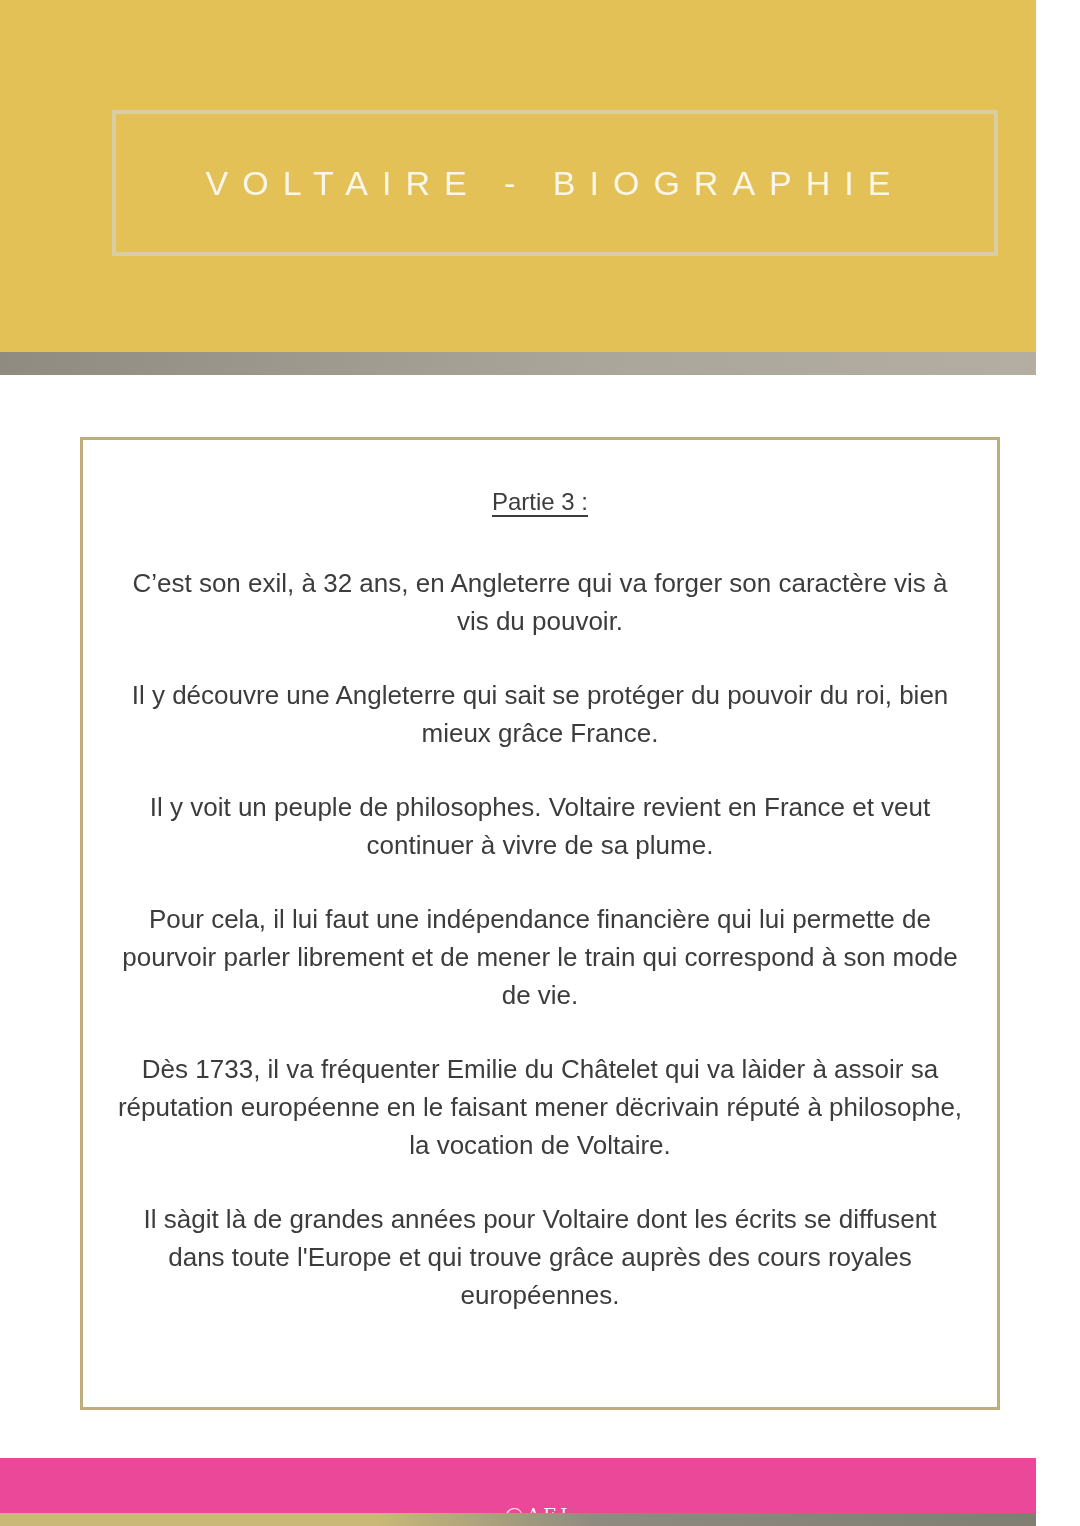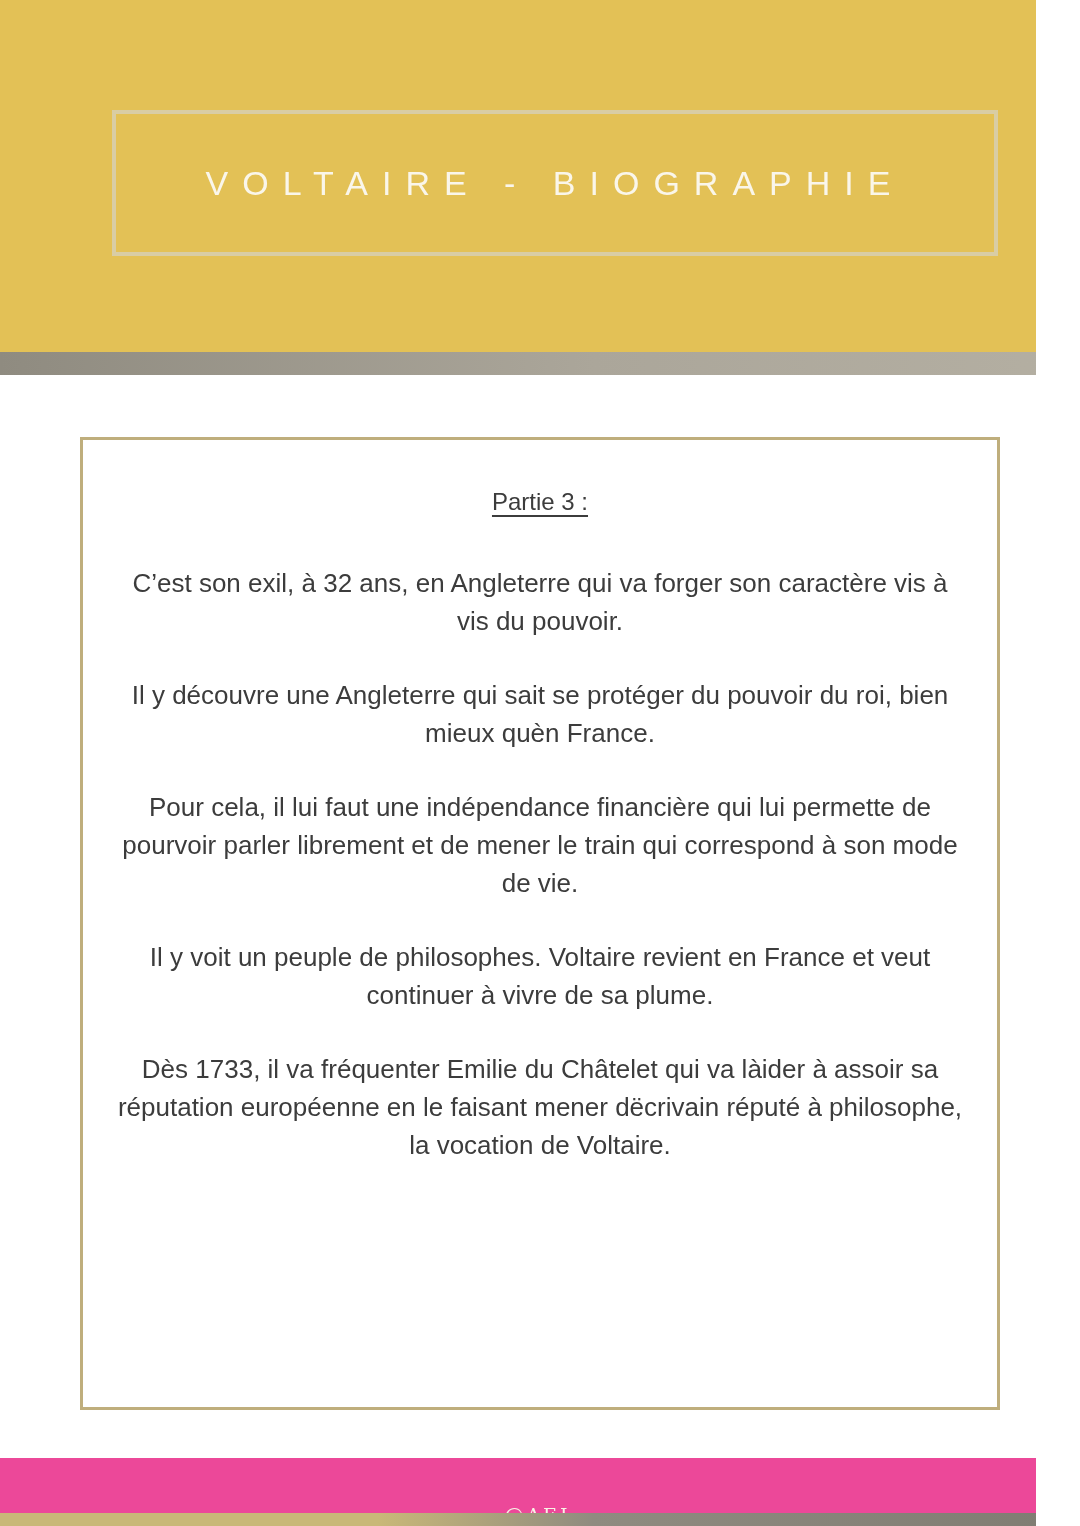--- a/index.html
+++ b/index.html
@@ -120,24 +120,25 @@
       <h1>VOLTAIRE - BIOGRAPHIE</h1>
     </div>
   </header>
 
   <div class="header-shadow"></div>
 
   <main class="body-area">
     <div class="content-box">
       <h2 class="section-heading">Partie 3 :</h2>
       <p>C’est son exil, à 32 ans, en Angleterre qui va forger son caractère vis à vis du pouvoir.</p>
-      <p>Il y découvre une Angleterre qui sait se protéger du pouvoir du roi, bien mieux quèn France.</p>
+      <p>Il y découvre une Angleterre qui sait se protéger du pouvoir du roi, bien mieux grâce France.</p>
+      <p>Il y voit un peuple de philosophes. Voltaire revient en France et veut continuer à vivre de sa plume.</p>
       <p>Pour cela, il lui faut une indépendance financière qui lui permette de pourvoir parler librement et de mener le train qui correspond à son mode de vie.</p>
-      <p>Il y voit un peuple de philosophes. Voltaire revient en France et veut continuer à vivre de sa plume.</p>
       <p>Dès 1733, il va fréquenter Emilie du Châtelet qui va làider à assoir sa réputation européenne en le faisant mener dëcrivain réputé à philosophe, la vocation de Voltaire.</p>
+      <p>Il sàgit là de grandes années pour Voltaire dont les écrits se diffusent dans toute l'Europe et qui trouve grâce auprès des cours royales européennes.</p>
     </div>
   </main>
 
   <footer class="footer">
     <div class="footer-handle">@AEL</div>
   </footer>
 
   <div class="bottom-strip"></div>
 
 </div>

